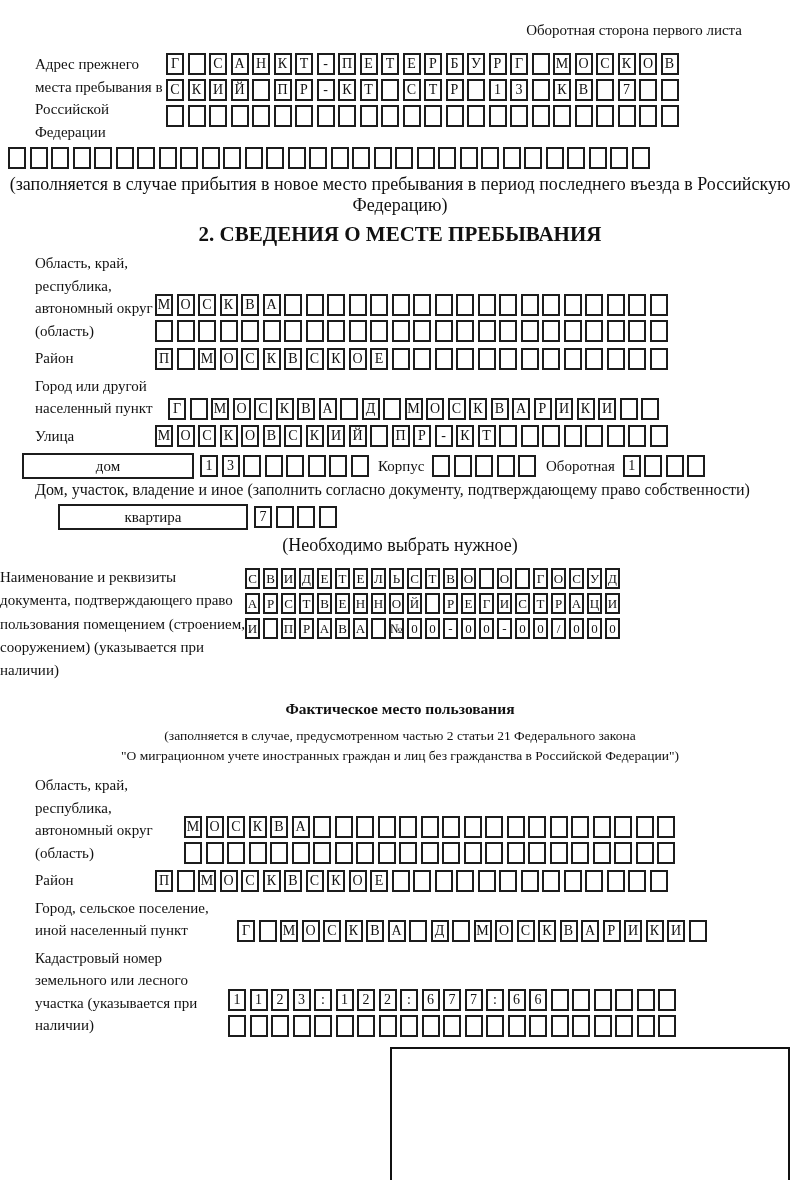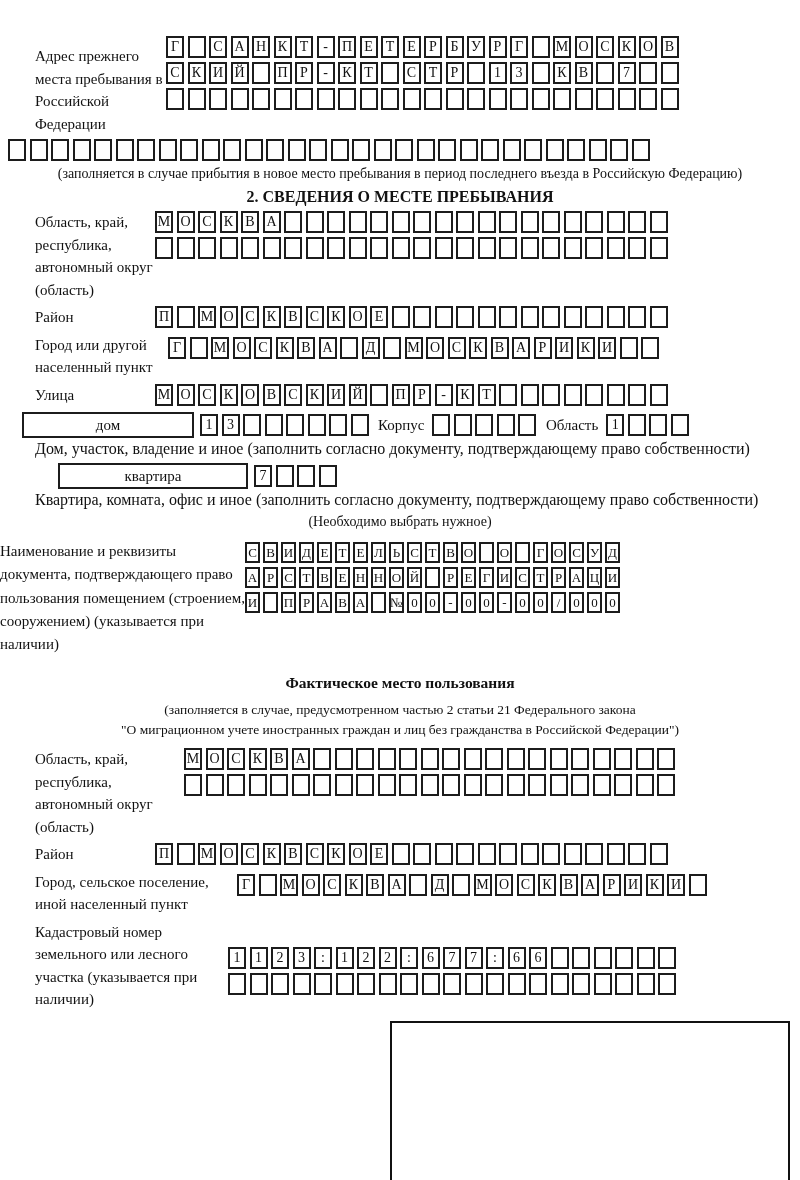--- a/index.html
+++ b/index.html
@@ -19,29 +19,29 @@
     width:18px; height:22px; flex:0 0 18px;
     border:2px solid #1c1c1c; margin-right:3.5px;
     display:flex; align-items:center; justify-content:center;
     font-size:14px; line-height:1; background:#fff;
   }
   .cells.sm .cell { width:15px; flex-basis:15px; height:21px; margin-right:3px; font-size:13px; }
 
   .lbl { font-size:15px; line-height:1.5; }
 
   .prev-block { display:flex; margin-top:14px; }
-  .prev-block .lbl { width:131px; margin-left:35px;margin-top:9px; }
+  .prev-block .lbl { width:131px; margin-left:35px; }
   .stack { display:flex; flex-direction:column; }
 
   .fullrow { margin-top:4px; margin-left:8px; }
 
-  .center-note { text-align:center; font-size:14px; margin-top:5px; }
-  .sec-title { text-align:center; font-weight:bold; font-size:16px; margin-top:6px; }
-
-  .field { display:flex; margin-top:5px; }
+  .center-note { text-align:center; font-size:18px; margin-top:5px; }
+  .sec-title { text-align:center; font-weight:bold; font-size:21px; margin-top:6px; }
+
+  .field { display:flex; margin-top:5px;align-items:flex-end; }
   .field .lbl { margin-left:35px; }
   .w120 { width:120px; }
   .w133 { width:133px; }
   .w149 { width:149px; }
   .w202 { width:202px; }
   .w193 { width:193px; }
 
   .house-row { display:flex; align-items:center; margin-top:6px; margin-left:22px; }
   .label-box {
     border:2px solid #1c1c1c; height:26px; display:flex;
@@ -69,20 +69,21 @@
   .stamp-wrap { margin-top:10px; margin-left:390px; width:400px; }
   .stamp-box { width:400px; height:172px; border:2px solid #111; background:#fff; }
 
   .mt10 { margin-top:10px; }
 </style>
 </head>
 <body>
 
 <div class="page">
 
+  <div class="header-note">Оборотная сторона первого листа</div>
 
   <div class="prev-block">
     <div class="lbl">Адрес прежнего места пребывания в Российской Федерации</div>
     <div class="stack">
       <div class="cells">
           <span class="cell">Г</span>
           <span class="cell"></span>
           <span class="cell">С</span>
           <span class="cell">А</span>
           <span class="cell">Н</span>
@@ -356,40 +357,39 @@
         <span class="cell"></span>
       </div>
     <div class="inline-lbl">Корпус</div>
     <div class="cells">
         <span class="cell"></span>
         <span class="cell"></span>
         <span class="cell"></span>
         <span class="cell"></span>
         <span class="cell"></span>
       </div>
-    <div class="inline-lbl">Область</div>
+    <div class="inline-lbl">Оборотная</div>
     <div class="cells">
         <span class="cell">1</span>
         <span class="cell"></span>
         <span class="cell"></span>
         <span class="cell"></span>
       </div>
   </div>
   <div class="sub-note">Дом, участок, владение и иное (заполнить согласно документу, подтверждающему право собственности)</div>
 
   <div class="apt-row">
     <div class="label-box apt-box">квартира</div>
     <div class="cells">
         <span class="cell">7</span>
         <span class="cell"></span>
         <span class="cell"></span>
         <span class="cell"></span>
       </div>
   </div>
-  <div class="sub-note">Квартира, комната, офис и иное (заполнить согласно документу, подтверждающему право собственности)</div>
 
   <div class="center-note">(Необходимо выбрать нужное)</div>
 
   <div class="doc-block">
     <div class="lbl">Наименование и реквизиты документа, подтверждающего право пользования помещением (строением, сооружением) (указывается при наличии)</div>
     <div class="stack">
       <div class="cells sm">
           <span class="cell">С</span>
           <span class="cell">В</span>
           <span class="cell">И</span>

